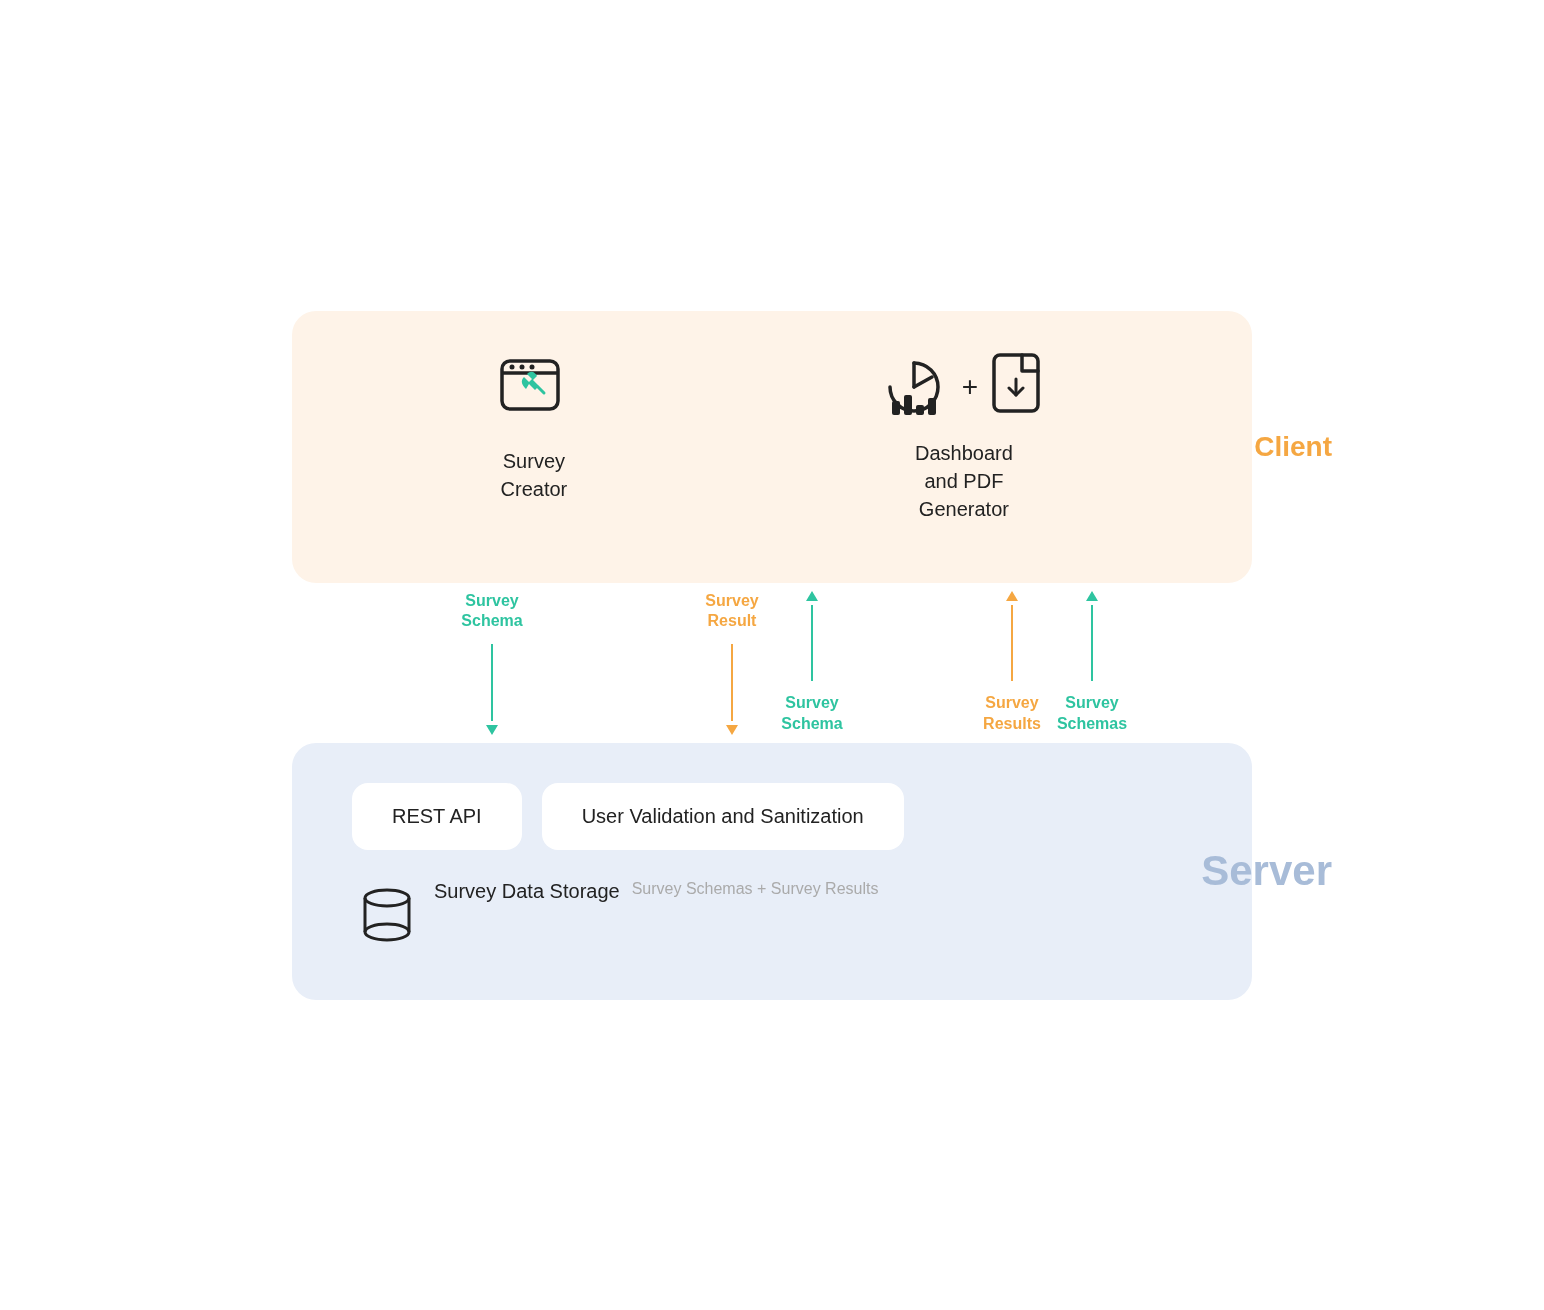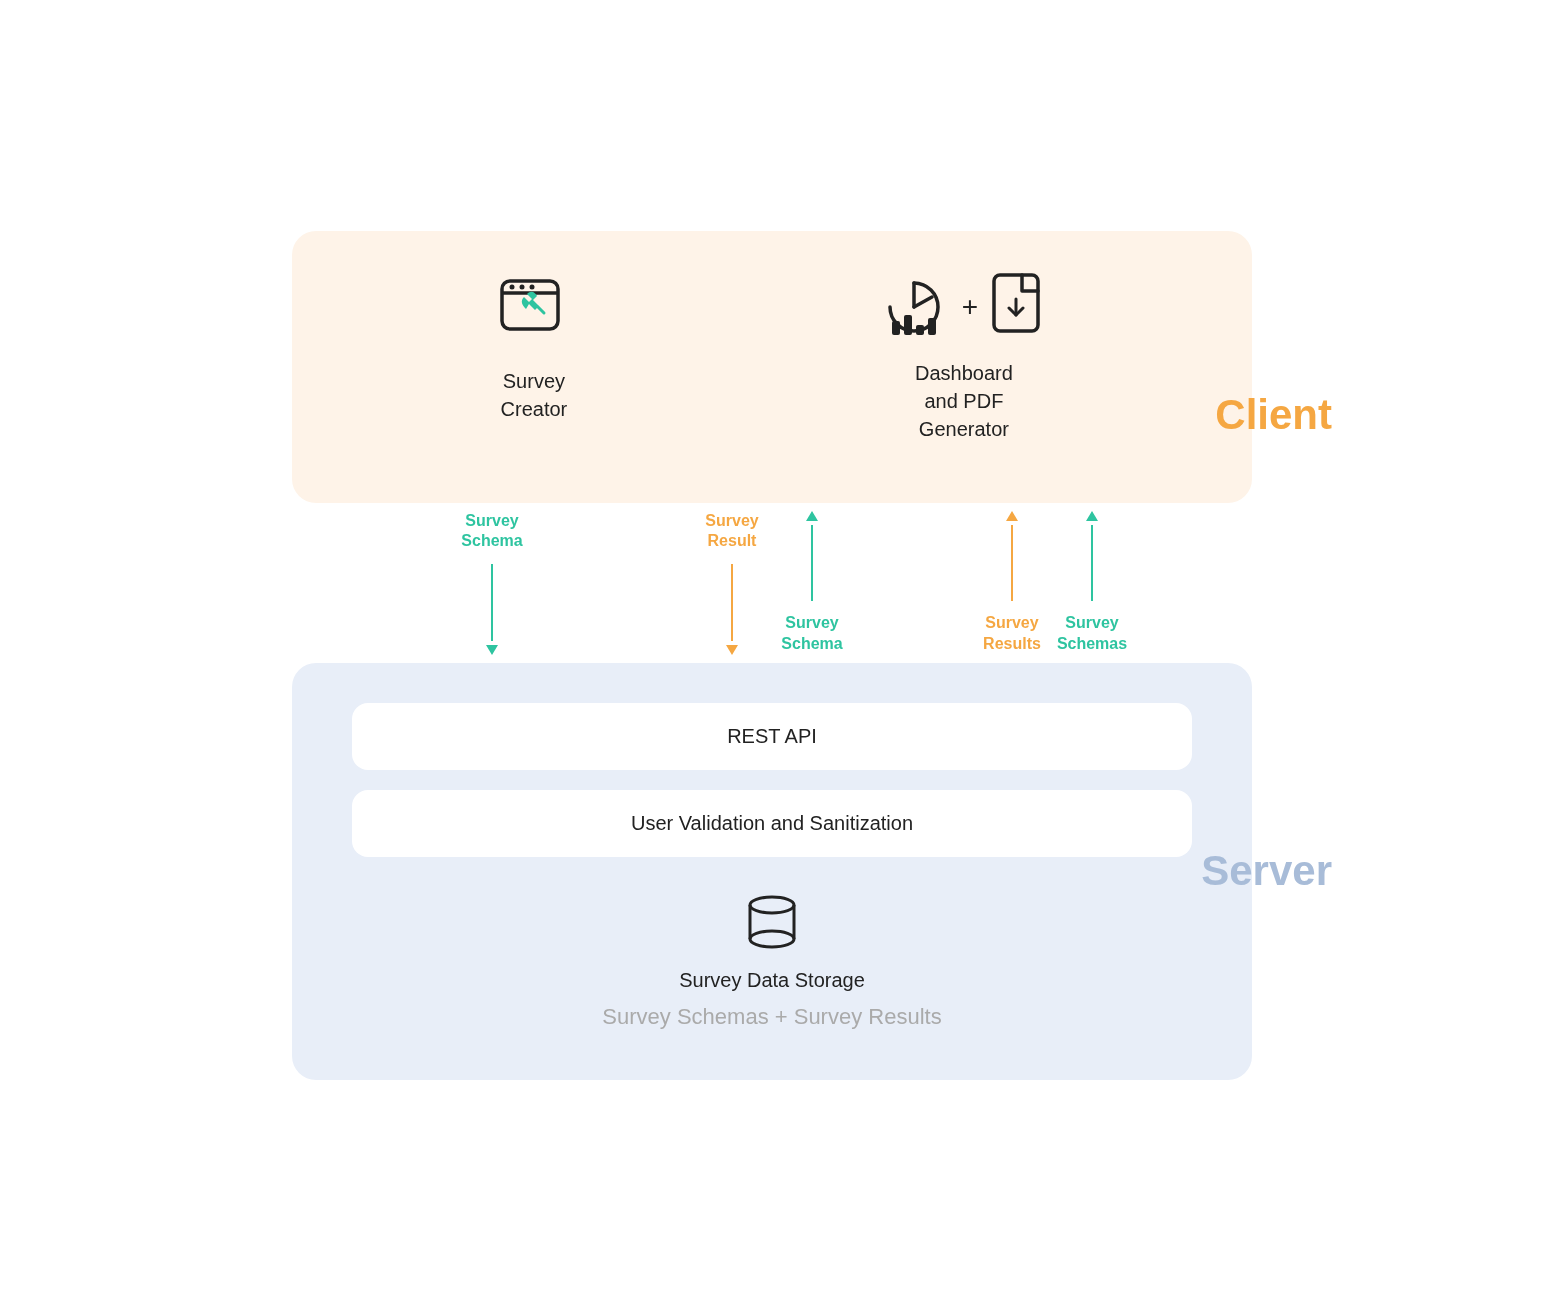--- a/index.html
+++ b/index.html
@@ -25,24 +25,23 @@
       padding: 40px 60px 60px 60px;
       position: relative;
       margin-bottom: 0;
     }
 
     .client-label {
       position: absolute;
       right: -80px;
       top: 50%;
       transform: translateY(-50%);
-      font-size: 42px;
+      font-size: 28px;
       font-weight: 700;
       color: #f5a742;
-      margin-top: 48px;
     }
 
     .client-components {
       display: flex;
       justify-content: space-around;
       align-items: flex-start;
       gap: 20px;
     }
 
     .component {
@@ -120,54 +119,54 @@
       top: 50%;
       transform: translateY(-50%);
       font-size: 42px;
       font-weight: 700;
       color: #a8bcd8;
       text-align: right;
     }
 
     .server-boxes {
       display: flex;
-      flex-direction: column;
+      flex-direction: row;
       gap: 20px;
     }
 
     .server-box {
       background: #ffffff;
       border-radius: 16px;
       padding: 22px 40px;
       text-align: center;
       font-size: 20px;
       color: #222;
     }
 
     .storage-section {
       display: flex;
-      flex-direction: column;
-      align-items: center;
+      flex-direction: row;
+      align-items: flex-start;
       margin-top: 30px;
       gap: 12px;
     }
 
     .storage-icon {
       width: 70px;
       height: 70px;
     }
 
     .storage-label {
       font-size: 20px;
       color: #222;
       font-weight: 400;
     }
 
     .storage-sublabel {
-      font-size: 22px;
+      font-size: 16px;
       color: #aaa;
     }
 
     
     .arrows-layout {
       display: grid;
       grid-template-columns: 1fr 1fr 1fr;
       padding: 0 60px;
       height: 160px;
     }

